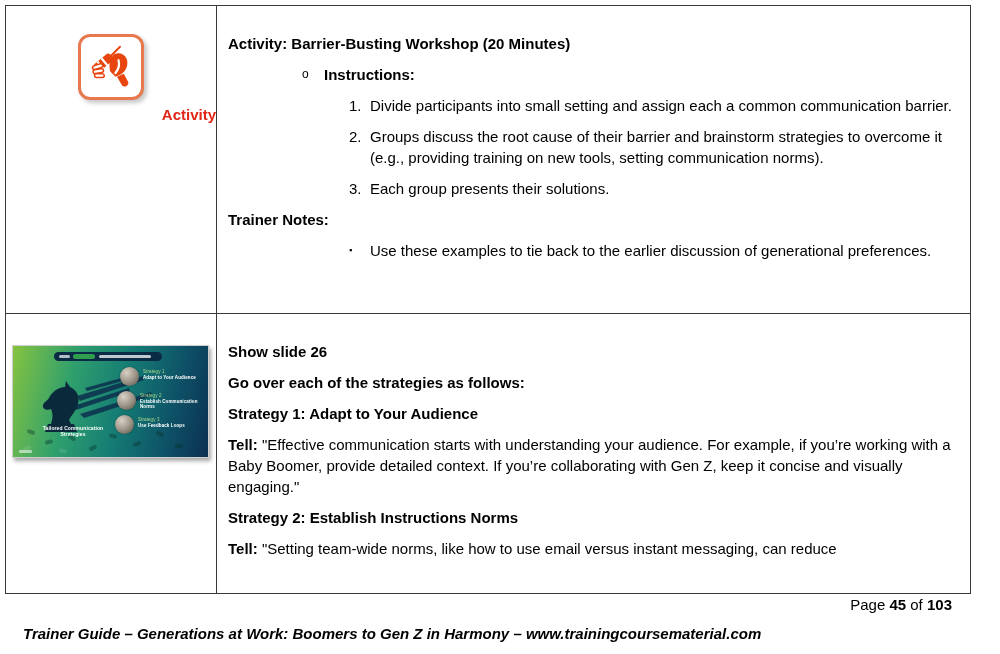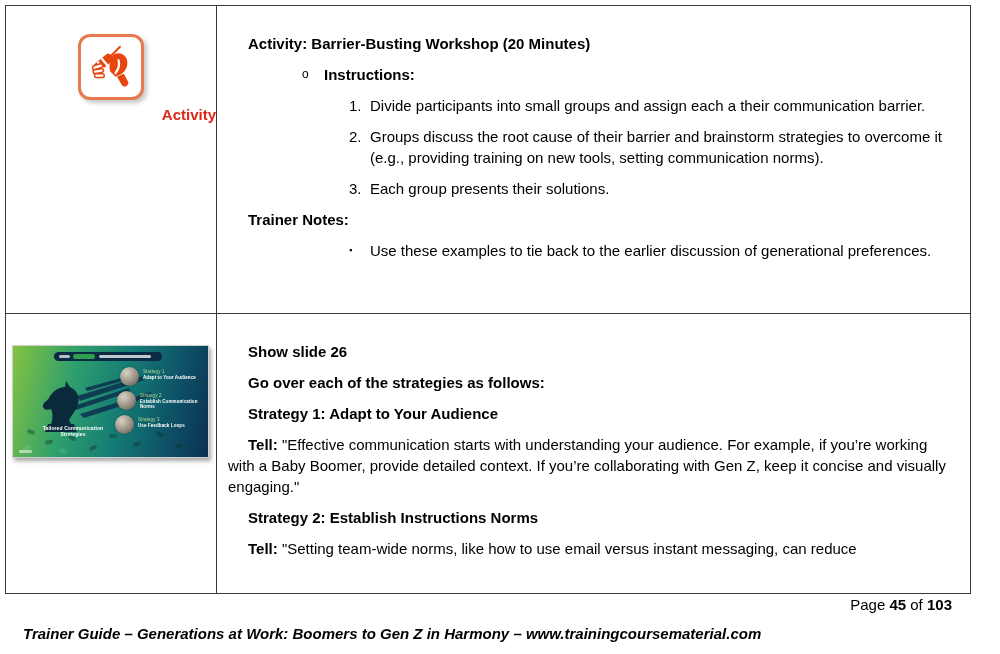--- a/index.html
+++ b/index.html
@@ -5,21 +5,21 @@
   html,body{margin:0;padding:0;background:#ffffff;}
   body{width:1000px;height:654px;position:relative;font-family:"Liberation Sans",sans-serif;color:#000;}
   .doc-table{position:absolute;left:5px;top:5px;width:966px;height:589px;border:1px solid #3a3a3a;box-sizing:border-box;background:#fff;}
   .trow{display:flex;width:100%;box-sizing:border-box;}
   .row1{height:308px;border-bottom:1px solid #3a3a3a;}
   .row2{height:279px;overflow:hidden;}
   .cell{box-sizing:border-box;}
   .cell-left{width:211px;border-right:1px solid #3a3a3a;flex:none;position:relative;}
   .cell-right{flex:1;padding:27px 14px 0 11px;font-size:15px;line-height:21px;overflow:hidden;}
   p{margin:0 0 10px 0;}
-  .b{font-weight:bold;margin-left:20px;}
+  .b{font-weight:bold;}
   .l2{margin:0 0 10px 74px;display:flex;font-weight:bold;}
   .bullet-o{width:22px;flex:none;font-size:12px;font-weight:normal;}
   .num-item,.note-item{margin:0 0 10px 121px;display:flex;}
   .num{width:21px;flex:none;}
   .sq{width:21px;flex:none;font-size:9px;line-height:21px;}
   .txt{flex:1;}
 
   
   .icon-box{width:60px;height:60px;border:3px solid #e8794f;border-radius:12px;background:#fff;
     box-shadow:3px 3px 4px rgba(130,130,130,.45);margin:28px auto 6px;display:flex;align-items:center;justify-content:center;}
@@ -85,21 +85,21 @@
     <div class="cell cell-right">
       <p class="b">Activity: Barrier-Busting Workshop (20 Minutes)</p>
 
       <div class="l2">
         <span class="bullet-o">o</span>
         <span>Instructions:</span>
       </div>
 
       <div class="num-item">
         <span class="num">1.</span>
-        <span class="txt">Divide participants into small groups and assign each a their communication barrier.</span>
+        <span class="txt">Divide participants into small setting and assign each a common communication barrier.</span>
       </div>
       <div class="num-item">
         <span class="num">2.</span>
         <span class="txt">Groups discuss the root cause of their barrier and brainstorm strategies to overcome it (e.g., providing training on new tools, setting communication norms).</span>
       </div>
       <div class="num-item">
         <span class="num">3.</span>
         <span class="txt">Each group presents their solutions.</span>
       </div>
 

